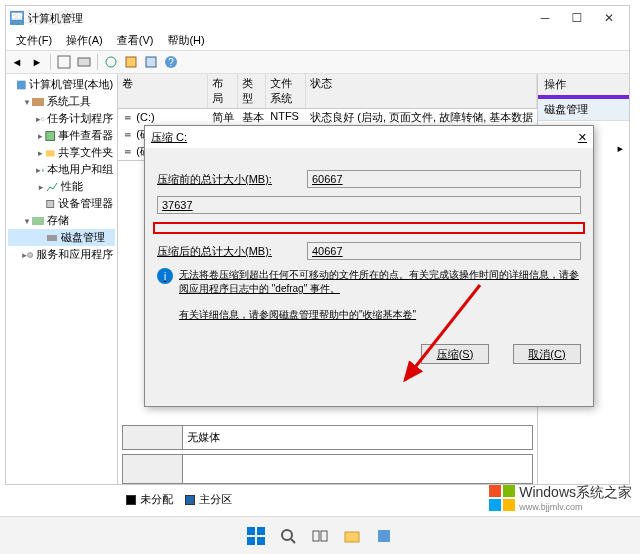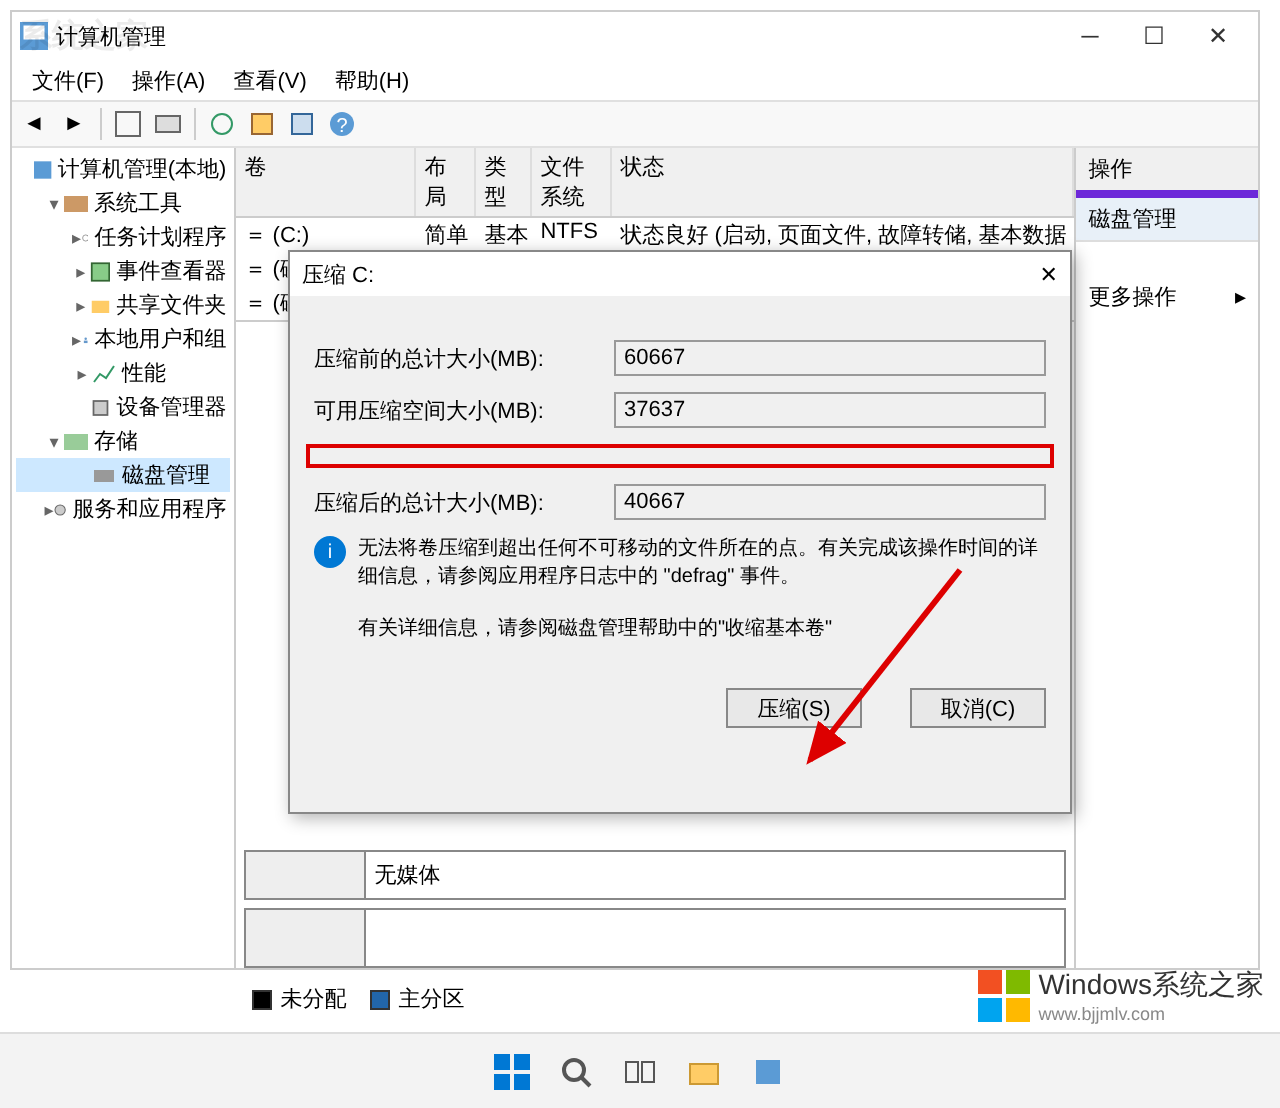--- a/index.html
+++ b/index.html
@@ -52,21 +52,21 @@
 .legend-item { display: flex; align-items: center; gap: 4px; }
 .legend-sw { width: 10px; height: 10px; border: 1px solid #333; }
 
 
 .actions-panel { width: 110px; font-size: 11px; }
 .actions-header { background: #f0f0f0; padding: 3px 6px; border-bottom: 4px solid #6d28d9; }
 .actions-group { padding: 3px 6px; background: #e8f0f8; border-bottom: 1px solid #ddd; }
 .actions-item { padding: 20px 6px; display: flex; align-items: center; justify-content: space-between; }
 
 
-.dialog { position: absolute; top: 125px; left: 144px; width: 392px; height: 282px; background: #f0f0f0; border: 1px solid #888; box-shadow: 2px 2px 8px rgba(0,0,0,.3); z-index: 10; }
+.dialog { position: absolute; top: 125px; left: 144px; width: 450px; height: 282px; background: #f0f0f0; border: 1px solid #888; box-shadow: 2px 2px 8px rgba(0,0,0,.3); z-index: 10; text-decoration: underline; }
 .dialog-title { height: 22px; background: #fff; display: flex; align-items: center; padding: 0 6px; font-size: 11px; justify-content: space-between; }
 .dialog-body { padding: 22px 12px; font-size: 11px; }
 .form-row { display: flex; align-items: center; margin-bottom: 8px; }
 .form-label { width: 150px; }
 .form-input { flex: 1; height: 18px; border: 1px solid #999; background: #fff; padding: 0 4px; font-size: 11px; }
 .form-input.ro { background: #f0f0f0; }
 .spinner-wrap { flex: 1; display: flex; }
 .spinner-btns { width: 14px; display: flex; flex-direction: column; border: 1px solid #999; border-left: none; }
 .spinner-btn { flex: 1; font-size: 7px; text-align: center; line-height: 8px; background: #f0f0f0; }
 .highlight-row { border: 2px solid #d00; padding: 4px; margin: 2px -4px 8px -4px; }
@@ -307,21 +307,20 @@
   <div class="dialog-title">
     <span>压缩 C:</span>
     <span>✕</span>
   </div>
   <div class="dialog-body">
     <div class="form-row">
       <span class="form-label">压缩前的总计大小(MB):</span>
       <input class="form-input ro" readonly="" value="60667" style="">
     </div>
     <div class="form-row">
-      <span class="form-label">可用压缩空间大小(MB):</span>
       <input class="form-input ro" readonly="" value="37637" style="">
     </div>
     <div class="highlight-row">
       <div class="form-row" style="margin:0">
       </div>
     </div>
     <div class="form-row">
       <span class="form-label">压缩后的总计大小(MB):</span>
       <input class="form-input ro" readonly="" value="40667" style="">
     </div>

